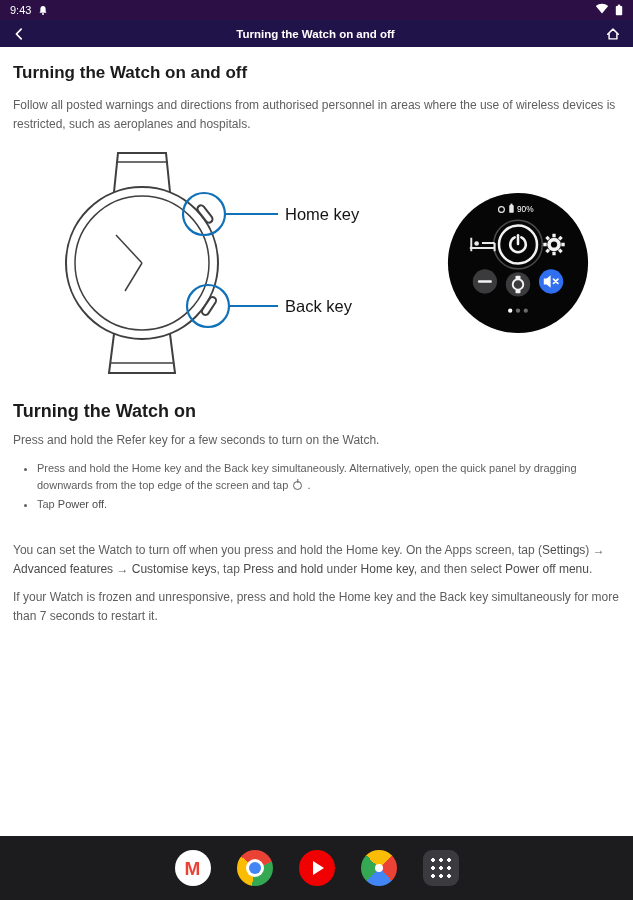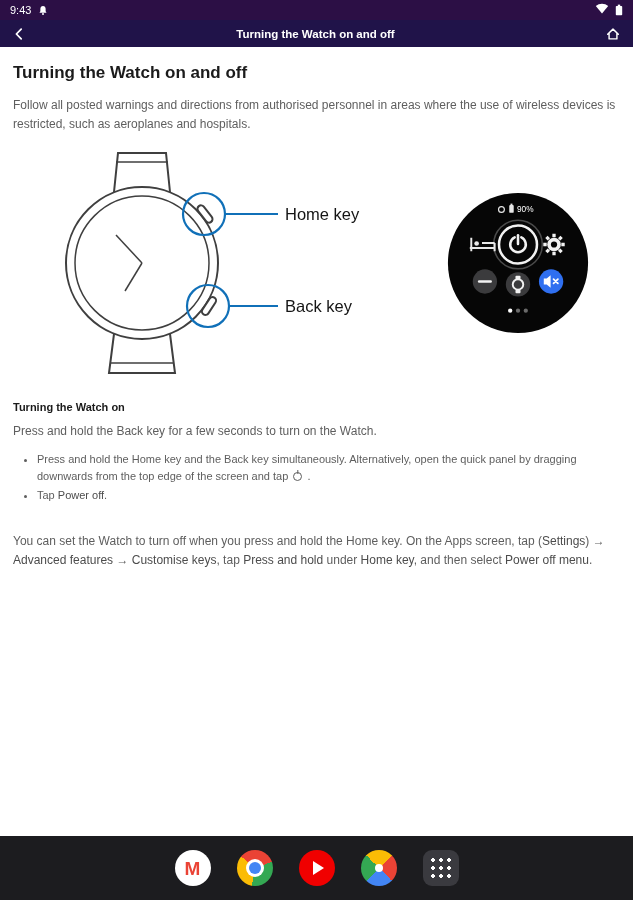--- a/index.html
+++ b/index.html
@@ -12,21 +12,21 @@
   .sb-left, .sb-right { display:flex; align-items:flex-start; gap:6px; }
 
   
   .app-bar { height:27px; background:#201349; color:#fff; display:flex; align-items:center; padding:0 8px; flex:0 0 auto; }
   .app-bar-title { flex:1; text-align:center; font-size:11.5px; font-weight:700; }
   .icon-btn { background:transparent; border:none; padding:2px 4px; cursor:pointer; display:flex; align-items:center; }
 
   
   .content { flex:1 1 auto; padding:16px 14px 0 13px; overflow:hidden; background:#fff; }
   h1 { font-size:17px; color:#1b1b1b; font-weight:700; margin-bottom:13px; }
-  h2 { font-size:11px; color:#1b1b1b; font-weight:700; margin:20px 0 9px; }
+  h2 { font-size:18px; color:#1b1b1b; font-weight:700; margin:20px 0 9px; }
   p  { font-size:12px; color:#5e5e5e; line-height:1.55; margin-bottom:10px; }
   ul { margin:2px 0 28px 24px; }
   li { font-size:11px; color:#5e5e5e; line-height:1.55; margin-bottom:2px; }
   .b { font-weight:400; color:#4c4c4c; }
   .inline-icon.power-icon { display:inline-block; width:9px; height:9px; border:1.4px solid #5e5e5e; border-radius:50%; position:relative; top:1px; margin:0 2px; }
   .inline-icon.power-icon::after { content:''; position:absolute; left:50%; top:-3px; width:1.4px; height:4px; background:#5e5e5e; transform:translateX(-50%); }
 
   
   .illustration { display:flex; align-items:center; justify-content:space-between; margin:12px 28px 2px 18px; }
   svg text { font-family:"Liberation Sans", sans-serif; }
@@ -154,28 +154,29 @@
         </g>
         <g>
           <circle cx="67" cy="124" r="2.2" fill="#ffffff"></circle>
           <circle cx="75" cy="124" r="2.2" fill="#6a6a6a"></circle>
           <circle cx="83" cy="124" r="2.2" fill="#6a6a6a"></circle>
         </g>
       </svg>
     </div>
 
     <h2>Turning the Watch on</h2>
-    <p>Press and hold the Back key for a few seconds to turn on the Watch.</p>
+    <p>Press and hold the Refer key for a few seconds to turn on the Watch.</p>
 
     <ul>
       <li><span>Press and hold the Home key and the Back key simultaneously. Alternatively, open the quick panel by dragging downwards from the top edge of the screen and tap </span><span class="inline-icon power-icon"></span><span> .</span></li>
       <li><span>Tap </span><span class="b">Power off</span><span>.</span></li>
     </ul>
     <p><span>You can set the Watch to turn off when you press and hold the Home key. On the Apps screen, tap (</span><span class="b">Settings</span><span>) → </span><span class="b">Advanced features</span><span> → </span><span class="b">Customise keys</span><span>, tap </span><span class="b">Press and hold</span><span> under </span><span class="b">Home key</span><span>, and then select </span><span class="b">Power off menu</span><span>.</span></p>
 
+    <p>If your Watch is frozen and unresponsive, press and hold the Home key and the Back key simultaneously for more than 7 seconds to restart it.</p>
   </div>
 
   <div class="bottom-nav">
     <div class="nav-icon gmail">
       <span class="gm">M</span>
     </div>
     <div class="nav-icon chrome"></div>
     <div class="nav-icon youtube"></div>
     <div class="nav-icon photos"></div>
     <div class="nav-icon apps"></div>

